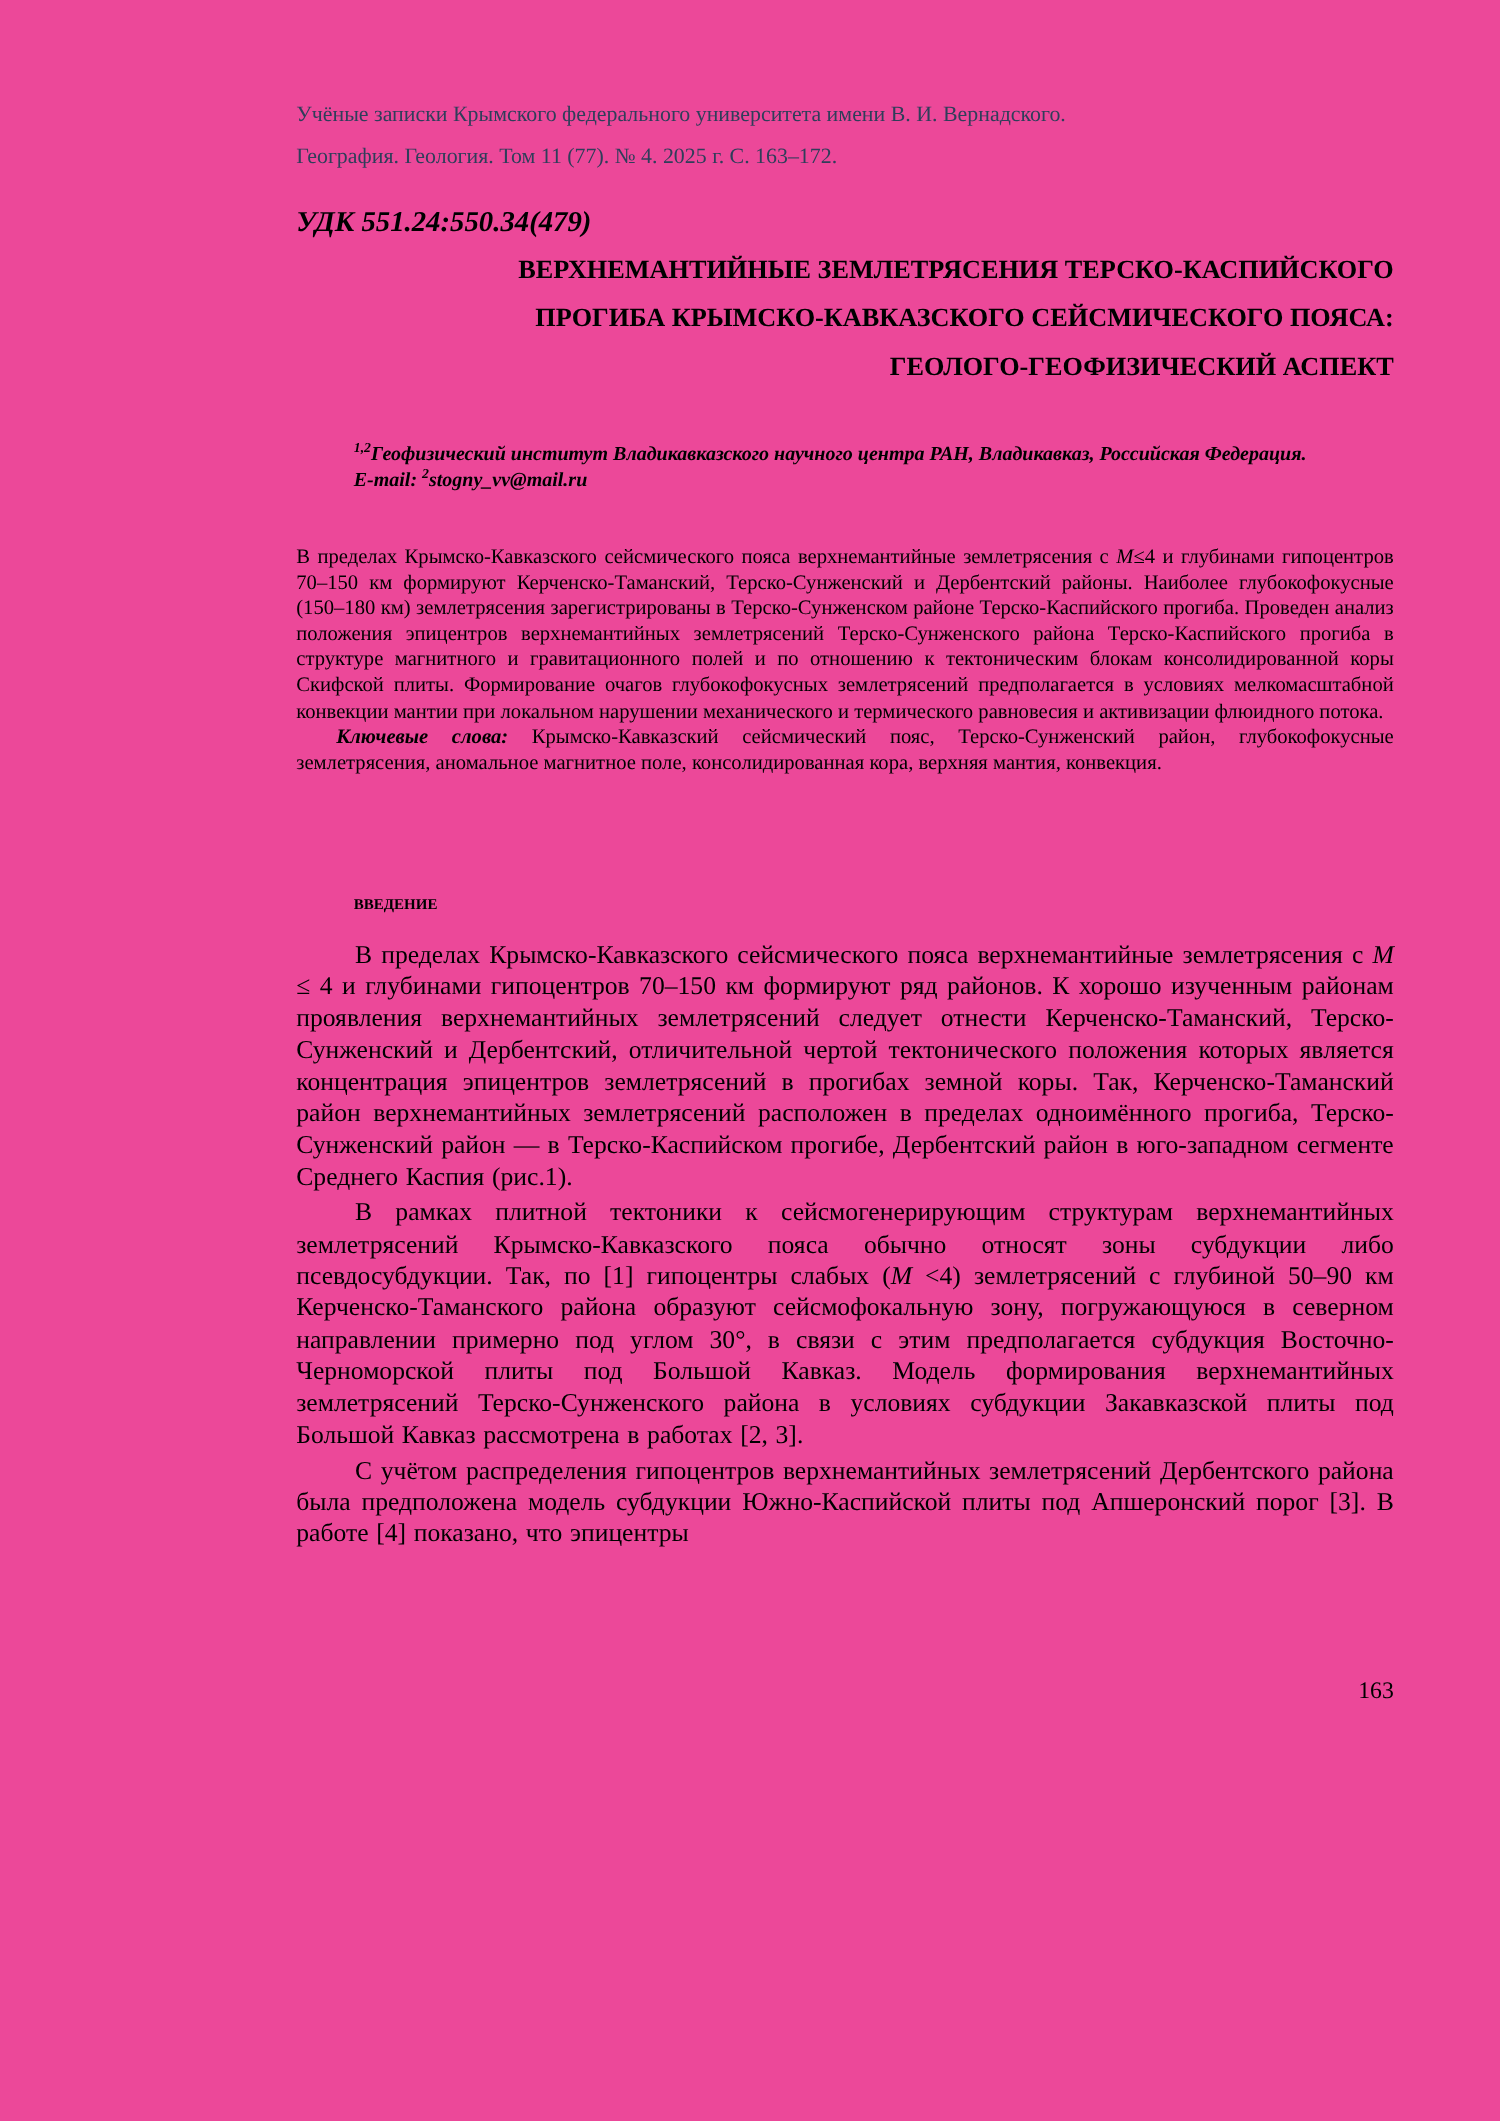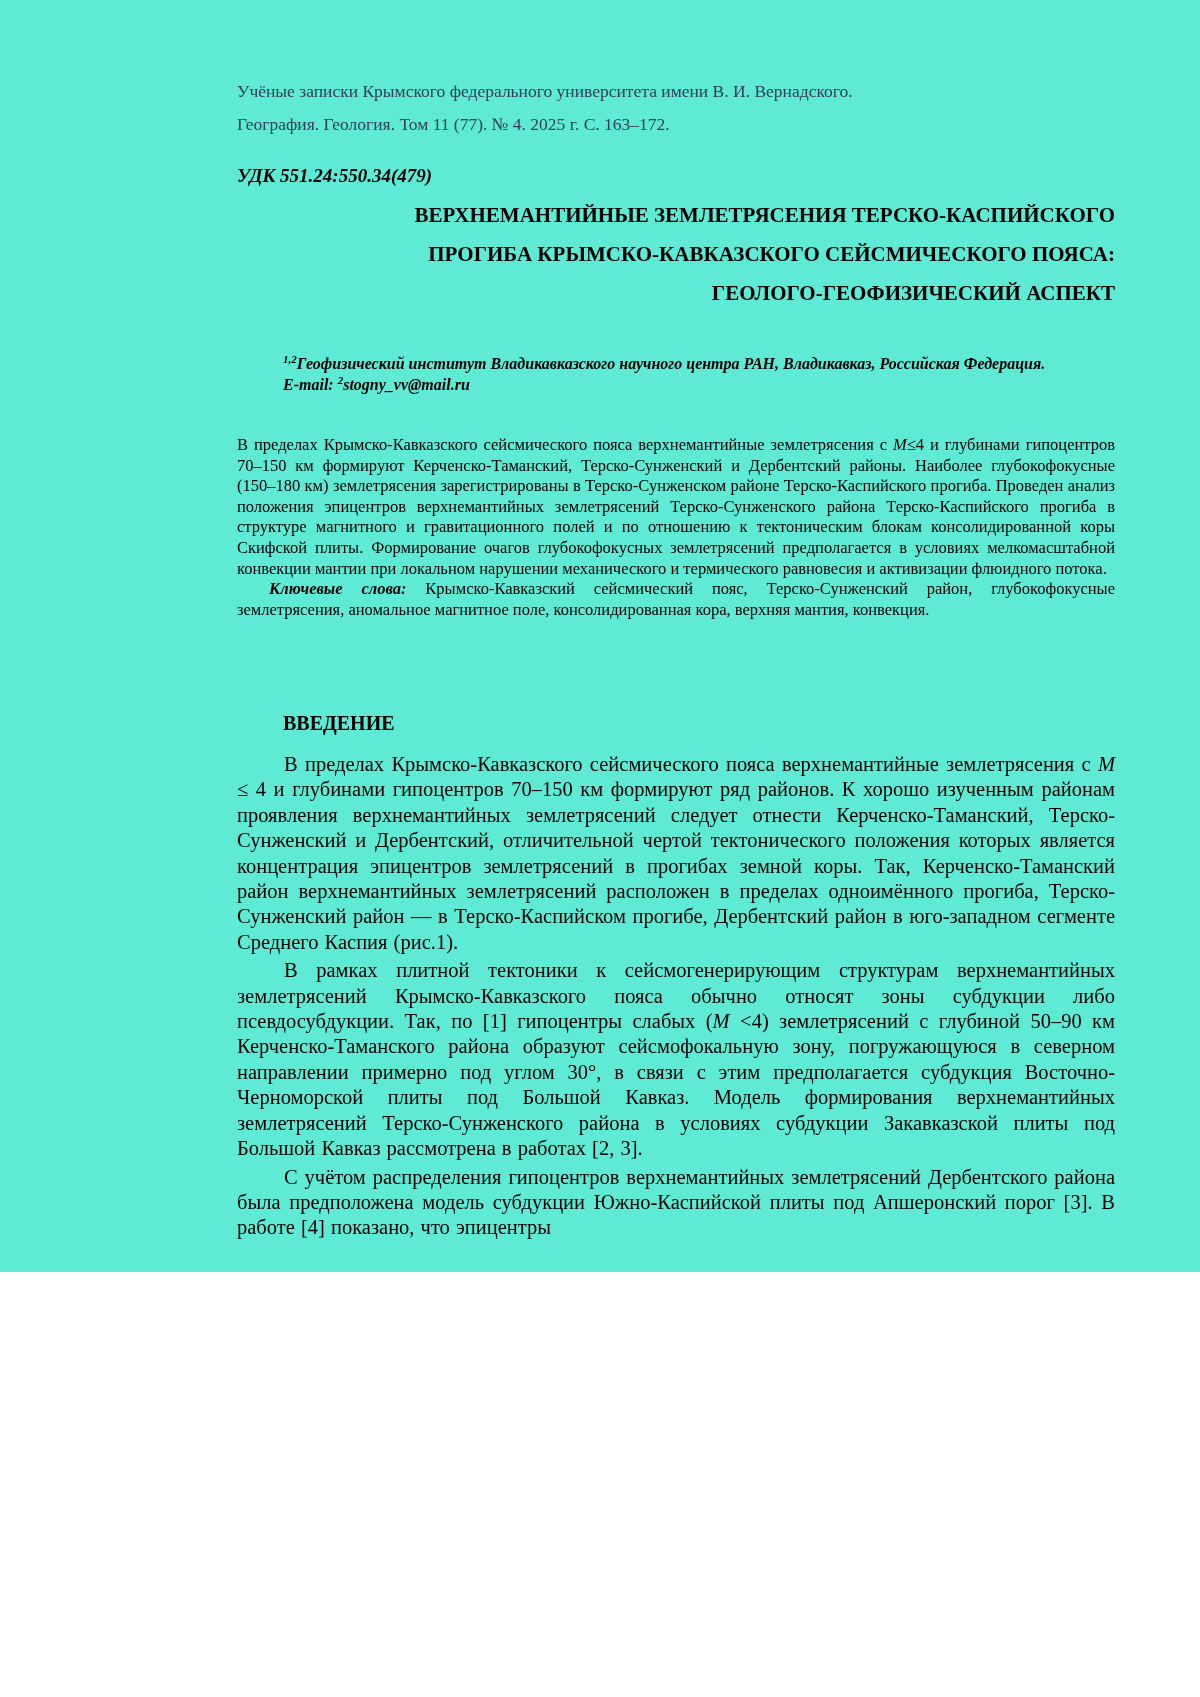--- a/index.html
+++ b/index.html
@@ -3,41 +3,41 @@
 <meta charset="utf-8">
 <style>
   html, body {
     margin: 0;
     padding: 0;
     background: #ffffff;
   }
   .page {
     position: relative;
     width: 1200px;
-    height: 1272px;
-    background: #5eead4;
+    height: 1697px;
+    background: #ec4899;
     font-family: "Liberation Serif", "DejaVu Serif", serif;
     color: #000000;
     overflow: hidden;
   }
   .col {
     position: absolute;
     left: 237px;
     width: 878px;
   }
   .journal-line {
     font-size: 17.5px;
     line-height: 22px;
     color: #2f3e5a;
   }
   .journal-line-1 { top: 80px; }
   .journal-line-2 { top: 113px; }
   .udk {
     top: 165px;
-    font-size: 19px;
+    font-size: 23px;
     font-weight: bold;
     font-style: italic;
   }
   .title-block {
     top: 196px;
     text-align: right;
     font-weight: bold;
     font-size: 21px;
     line-height: 39px;
   }
@@ -69,21 +69,21 @@
     text-align: justify;
   }
   .keywords-label {
     font-weight: bold;
     font-style: italic;
     margin-left: 32px;
   }
   .intro-heading {
     top: 710px;
     margin-left: 46px;
-    font-size: 20px;
+    font-size: 12px;
     font-weight: bold;
     line-height: 26px;
   }
   .body-block {
     top: 752px;
     font-size: 20.5px;
     line-height: 25.4px;
     text-align: justify;
   }
   .body-para {

